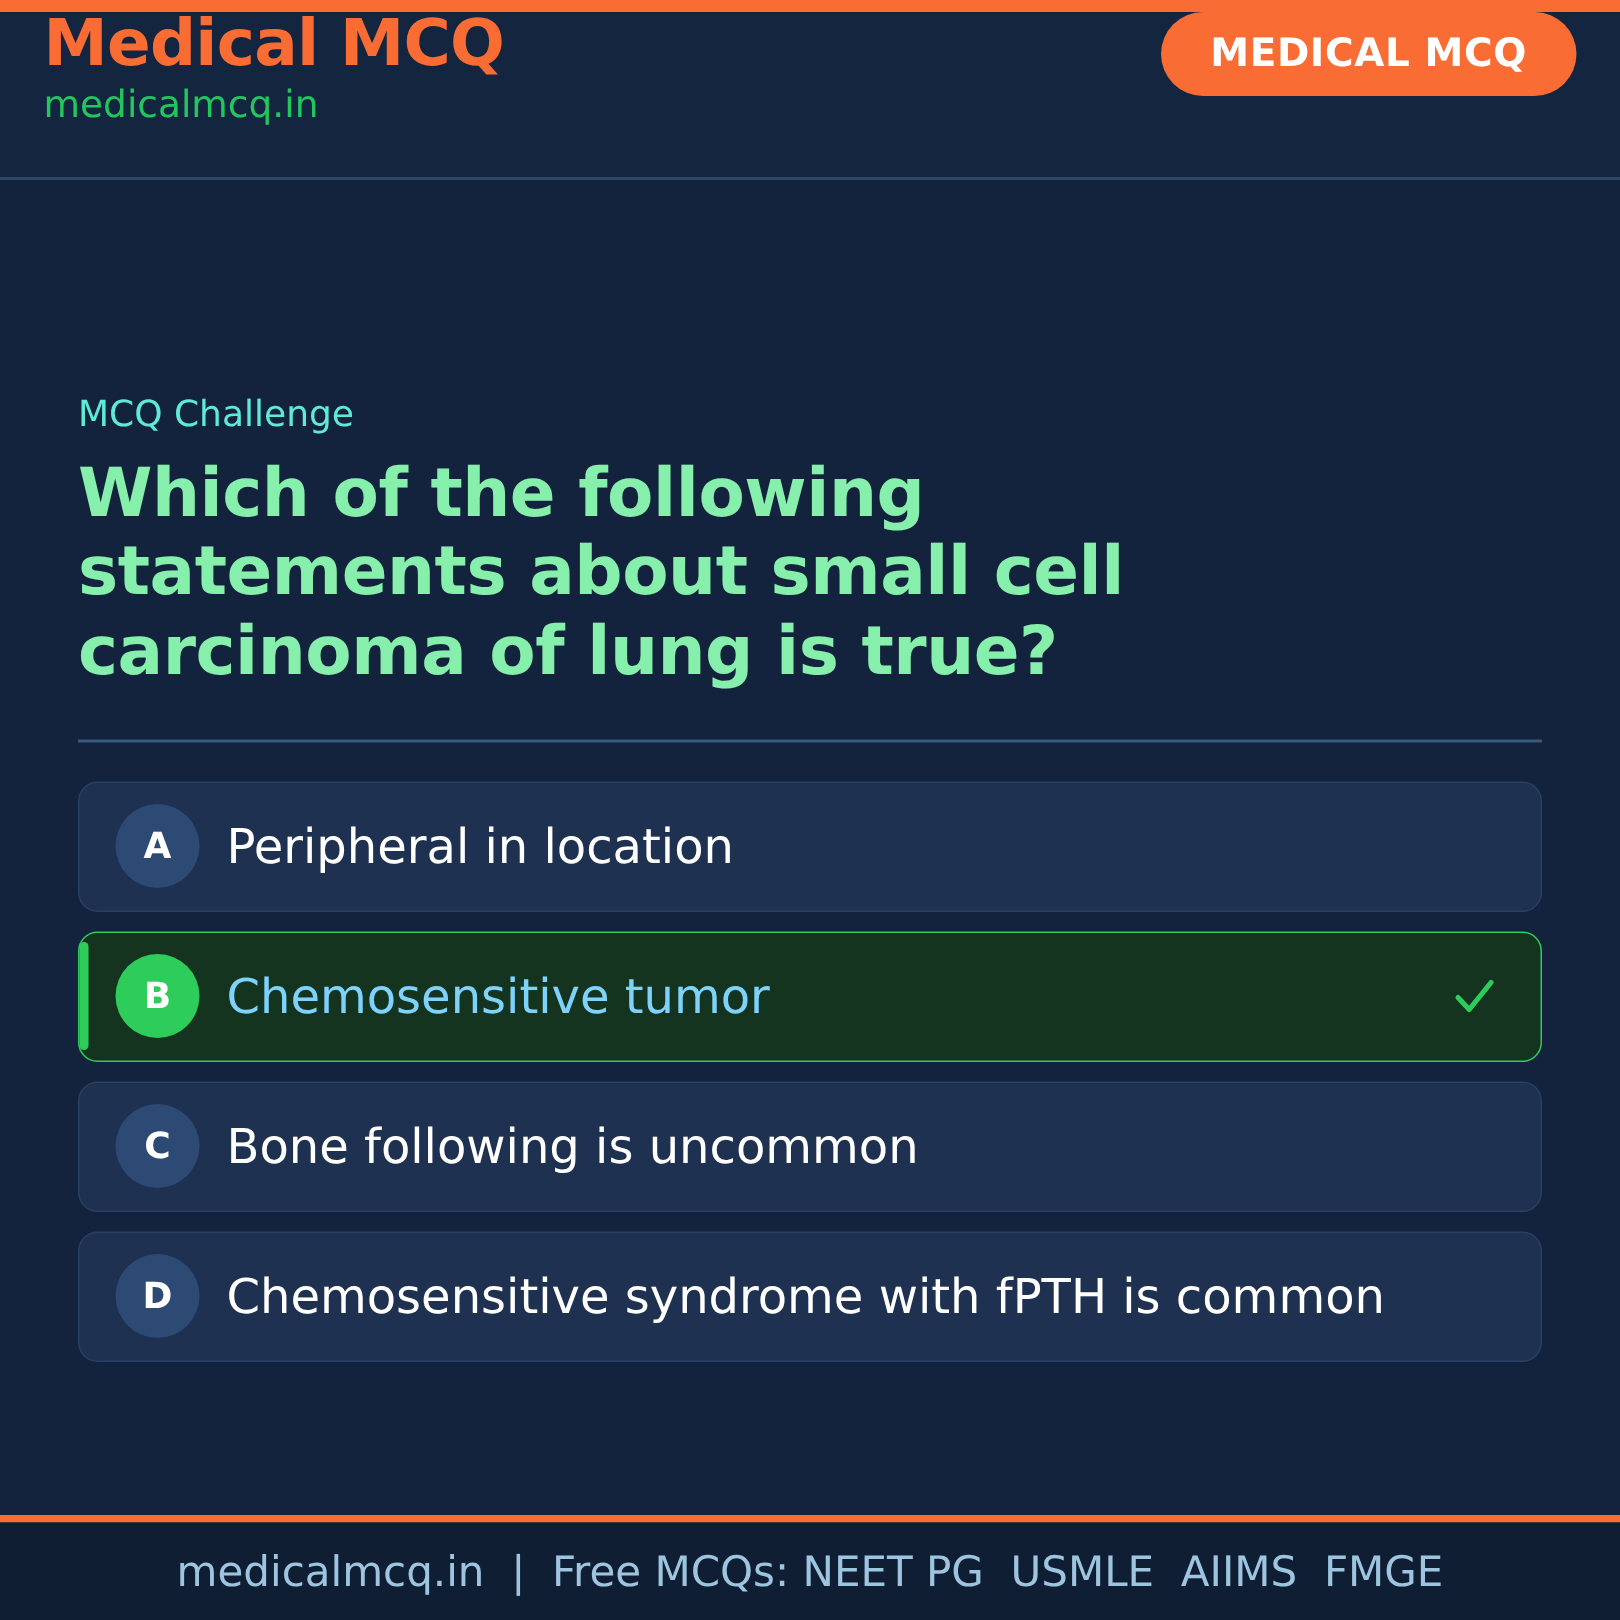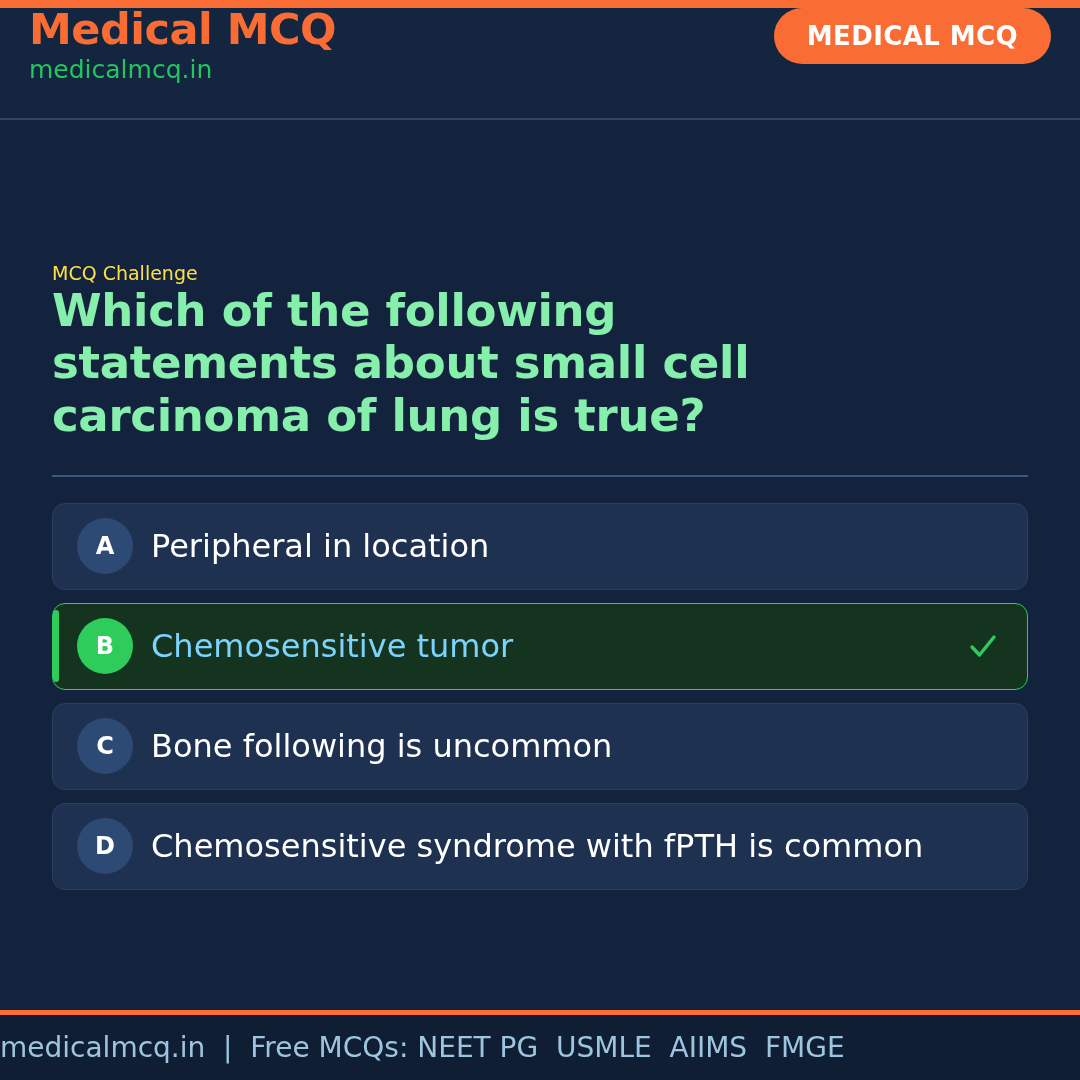--- a/index.html
+++ b/index.html
@@ -79,24 +79,24 @@
     position: relative;
     padding: 0 52px;
     box-sizing: border-box;
     display: flex;
     flex-direction: column;
   }
   .question-zone {
     margin-top: 142px;
   }
   .eyebrow {
-    font-size: 19px;
-    color: #fde047;
+    font-size: 24px;
+    color: #5eead4;
     line-height: 1.2;
-    margin-bottom: 0;
+    margin-bottom: 12px;
   }
   .question-text {
     font-size: 45px;
     font-weight: bold;
     color: #86efac;
     line-height: 1.17;
     letter-spacing: -0.3px;
     max-width: 830px;
   }
   .divider {
@@ -181,21 +181,21 @@
     width: 100%;
     background: #f96c34;
     flex: 0 0 auto;
   }
   .footer {
     flex: 0 0 auto;
     height: 65px;
     background: #0f1e33;
     display: flex;
     align-items: center;
-    justify-content: flex-start;
+    justify-content: center;
     gap: 0px;
   }
   .footer-text {
     font-size: 28px;
     color: #9ec5e0;
     white-space: pre;
   }
 </style>
 </head>
 <body>

